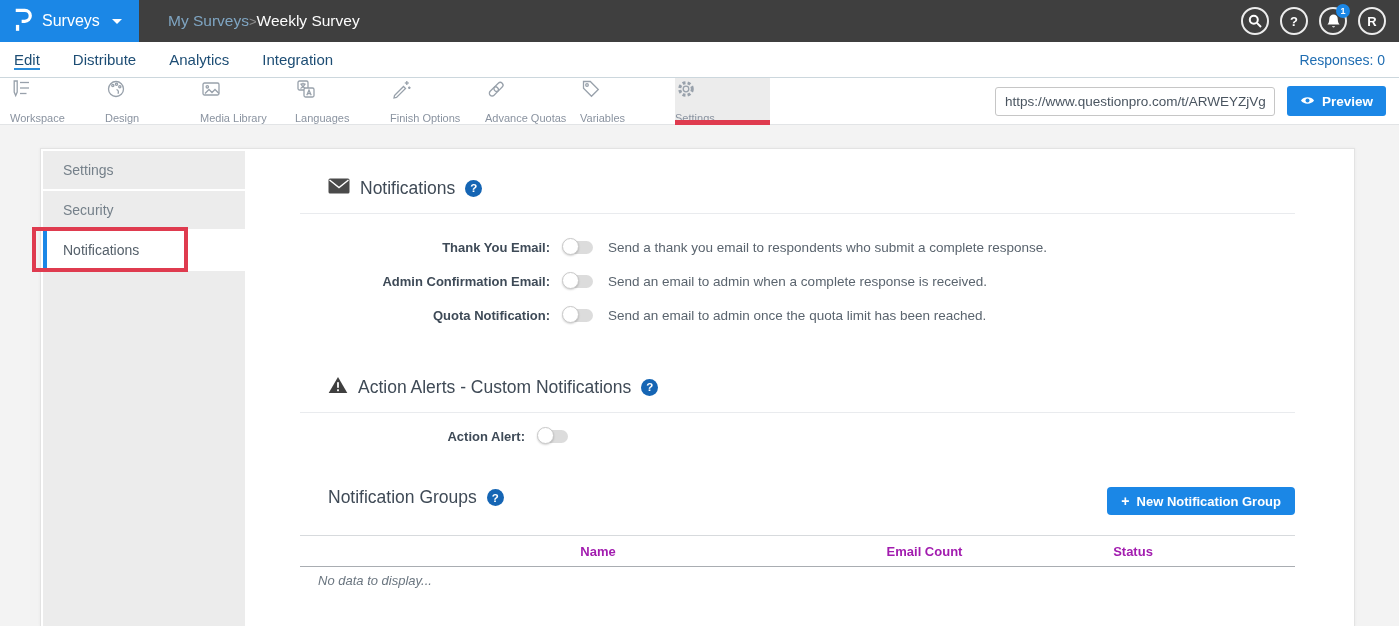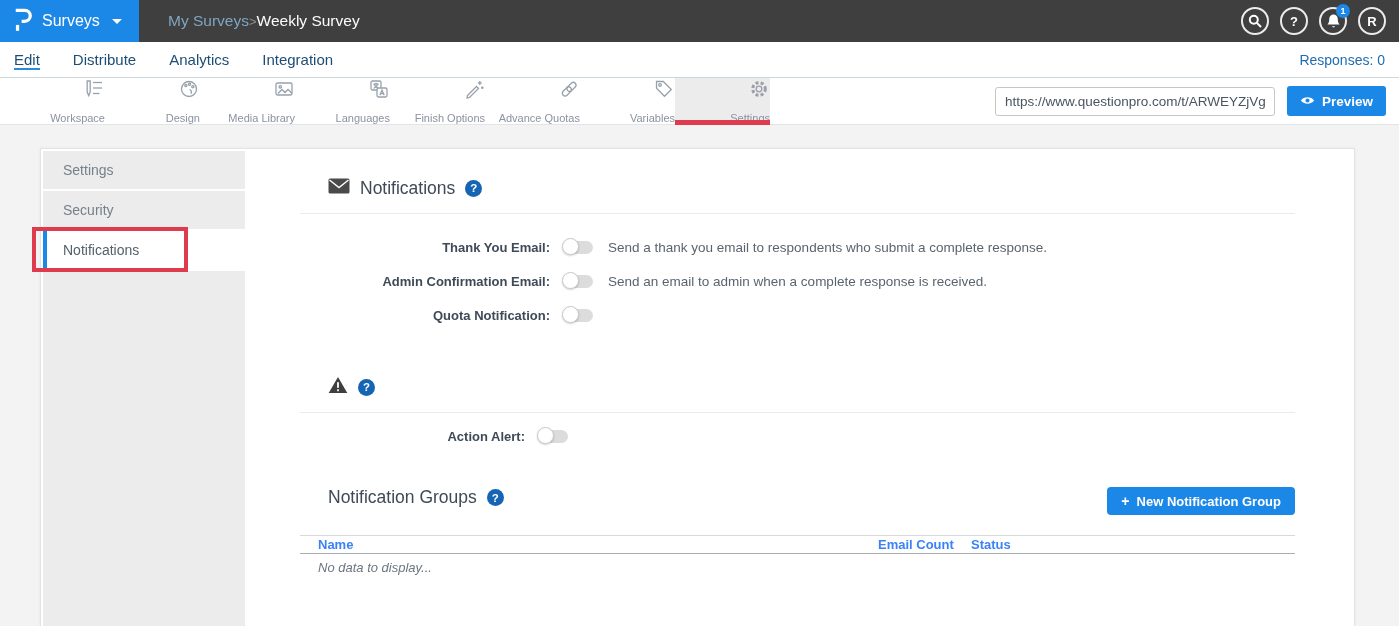--- a/index.html
+++ b/index.html
@@ -19,21 +19,21 @@
   .bell-badge { position:absolute; top:-5px; right:-5px; width:14px; height:14px; background:#1b87e6; border-radius:50%; color:#fff; font-size:9px; font-weight:bold; display:flex; align-items:center; justify-content:center; }
 
   
   .subnav { height:36px; background:#fff; border-bottom:1px solid #ccd7dd; display:flex; align-items:center; padding:0 14px; gap:33px; }
   .nav-item { font-size:15px; color:#1d4d74; cursor:pointer; }
   .nav-item.active .nav-lbl { border-bottom:2px solid #2a8bd8; padding-bottom:0; }
   .responses { margin-left:auto; color:#1f6db2; font-size:14px; }
 
   
   .toolbar { height:47px; background:#fff; border-bottom:1px solid #e2e4e6; display:flex; align-items:stretch; padding-left:10px; }
-  .tab { width:95px; display:flex; flex-direction:column; align-items:flex-end; justify-content:center; gap:10px; color:#8a93a0; font-size:11px; cursor:pointer; position:relative; }
+  .tab { width:95px; display:flex; flex-direction:column; align-items:flex-start; justify-content:center; gap:10px; color:#8a93a0; font-size:11px; cursor:pointer; position:relative; }
   .tab svg { stroke:#98a1ab; fill:none; stroke-width:1.3; }
   .tab.active { background:#ececec; }
   .red-underline { position:absolute; left:0; right:0; bottom:-1px; height:5px; background:#df3b4f; }
   .toolbar-right { margin-left:auto; display:flex; align-items:center; gap:12px; padding-right:13px; }
   .url-input { width:280px; height:29px; border:1px solid #c6c6c6; border-radius:3px; padding:0 9px; font-size:13.5px; color:#4a5560; font-family:"Liberation Sans","DejaVu Sans",sans-serif; }
   .preview-btn { height:30px; background:#1b87e6; color:#fff; border:none; border-radius:3px; font-size:13.5px; font-weight:bold; display:flex; align-items:center; gap:7px; padding:0 13px; cursor:pointer; font-family:inherit; }
 
   
   .content { background:#f3f3f3; height:501px; padding:23px 44px 0 40px; }
   .card { background:#fff; border:1px solid #e3e3e3; border-bottom:none; height:100%; display:flex; box-shadow:0 0 3px rgba(0,0,0,0.05); }
@@ -56,21 +56,21 @@
   .section2 { margin-top:42px; }
   .action-rows { margin-top:6px; }
   .action-label { width:225px; }
 
   .groups-head { margin-top:34px; display:flex; align-items:flex-start; height:30px; }
   .groups-title { display:flex; align-items:center; gap:10px; margin-left:28px; font-size:17.5px; color:#3f4a56; }
   .new-group-btn { margin-left:auto; background:#1b87e6; color:#fff; font-weight:bold; font-size:13px; border:none; border-radius:4px; height:28px; padding:0 14px; display:flex; align-items:center; gap:7px; cursor:pointer; font-family:inherit; }
   .plus-icon { font-size:14px; font-weight:bold; }
 
   .groups-table { margin-top:18px; }
-  .thead { display:grid; grid-template-columns:578px 93px 1fr; border-top:1px solid #d7dadd; border-bottom:1px solid #a9adb2; height:19px; align-items:center; font-size:13px; font-weight:bold; color:#3b82f6; }
+  .thead { display:grid; grid-template-columns:578px 93px 1fr; border-top:1px solid #d7dadd; border-bottom:1px solid #a9adb2; height:32px; align-items:center; font-size:13px; font-weight:bold; color:#a21caf;text-align:center; }
   .thead .th-name { padding-left:18px; }
   .no-data { margin-top:6px; padding-left:18px; font-style:italic; font-size:13px; color:#6b7680; }
 </style>
 </head>
 <body>
 
 <header class="topbar">
   <div class="logo-block">
     <span>
       <svg width="20" height="26" viewBox="0 0 22 28">
@@ -260,31 +260,33 @@
           <span class="toggle">
               <span class="knob"></span>
             </span>
           <span class="row-desc">Send an email to admin when a complete response is received.</span>
         </div>
         <div class="toggle-row">
           <span class="row-label">Quota Notification:</span>
           <span class="toggle">
               <span class="knob"></span>
             </span>
+          <span class="row-desc">Send an email to admin once the quota limit has been reached.</span>
         </div>
       </div>
 
       <div class="section-head section2">
         <span>
           <svg width="20" height="18" viewBox="0 0 20 18">
             <path d="M10 1 L19.3 17 H0.7 z" fill="#3f3f3f"></path>
             <rect x="9.1" y="6.2" width="1.8" height="5.6" fill="#fff"></rect>
             <rect x="9.1" y="13.3" width="1.8" height="1.9" fill="#fff"></rect>
           </svg>
         </span>
+        <span>Action Alerts - Custom Notifications</span>
         <span class="help-circle">?</span>
       </div>
       <div class="divider"></div>
 
       <div class="rows action-rows">
         <div class="toggle-row">
           <span class="row-label action-label">Action Alert:</span>
           <span class="toggle">
               <span class="knob"></span>
             </span>

